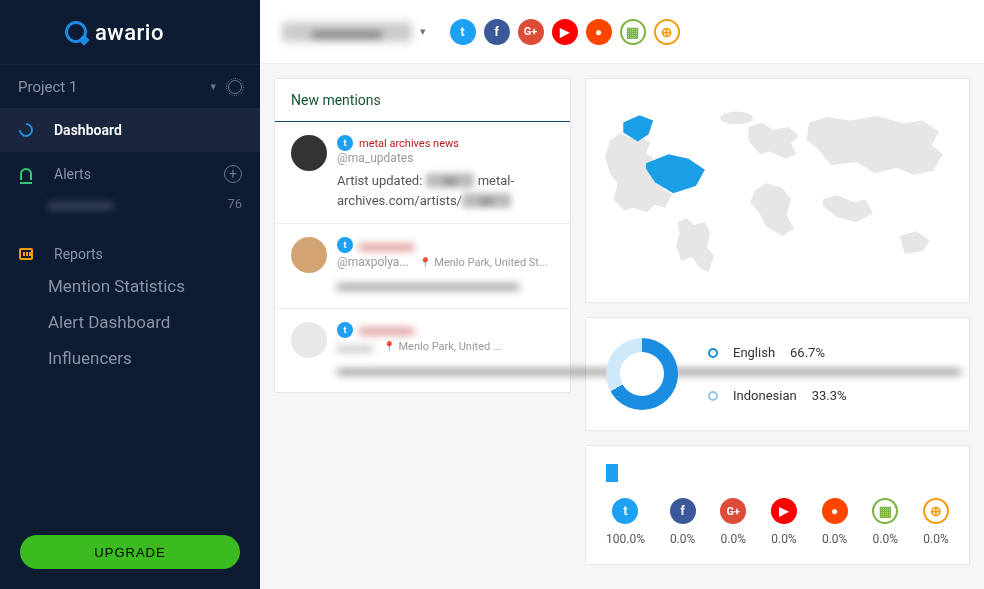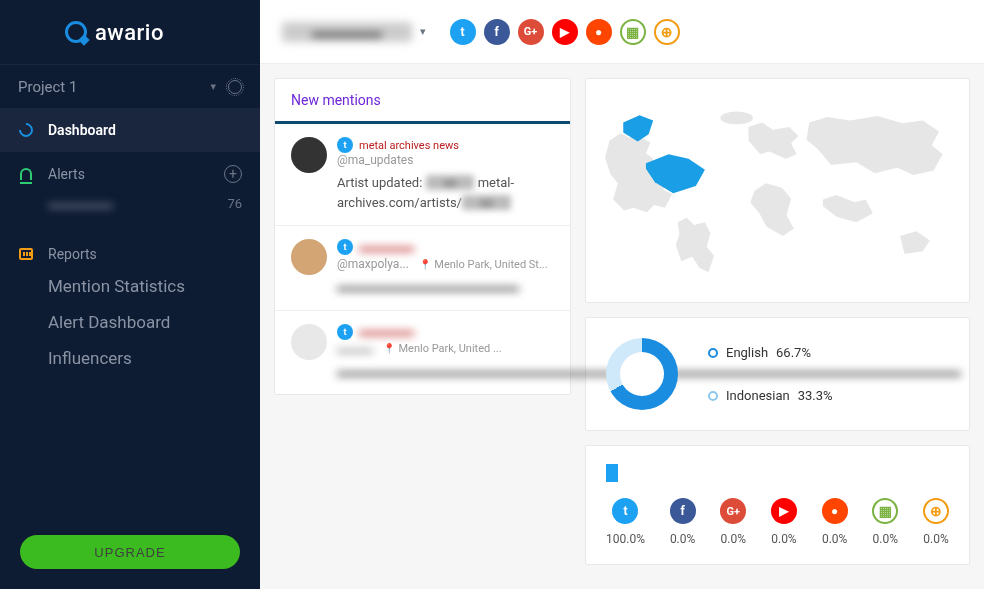--- a/index.html
+++ b/index.html
@@ -11,71 +11,71 @@
 .logo-icon::after{content:"";position:absolute;bottom:-4px;right:-4px;width:8px;height:8px;background:#1a8de0;transform:rotate(45deg)}
 .logo-text{color:#fff;font-size:22px;font-weight:500;letter-spacing:.5px}
 .project-row{height:44px;display:flex;align-items:center;padding:0 18px;justify-content:space-between;border-top:1px solid rgba(255,255,255,.05)}
 .project-name{color:#8a93a4;font-size:15px}
 .project-ctrls{display:flex;gap:12px;align-items:center}
 .chev{color:#6b7485;font-size:11px}
 .gear{width:14px;height:14px;border:1.5px solid #6b7485;border-radius:50%;position:relative}
 .gear::before{content:"";position:absolute;inset:-3px;border-radius:50%;border:1.5px dotted #6b7485}
 .nav-item{height:44px;display:flex;align-items:center;padding:0 18px;gap:14px;color:#8a93a4;cursor:pointer;justify-content:space-between}
 .nav-item.active{background:rgba(255,255,255,.05);color:#fff;font-weight:600}
-.nav-left{display:flex;align-items:center;gap:14px}
+.nav-left{display:flex;align-items:center;gap:20px}
 .nav-ico{width:16px;height:16px;display:flex;align-items:center;justify-content:center}
 .ico-dash{width:14px;height:14px;border:2px solid #1a8de0;border-radius:50%;border-top-color:transparent;transform:rotate(-45deg)}
 .ico-bell{width:12px;height:12px;border:2px solid #2ecc71;border-radius:50% 50% 0 0;border-bottom:none;position:relative}
 .ico-bell::after{content:"";position:absolute;bottom:-4px;left:-2px;right:-2px;height:2px;background:#2ecc71}
 .ico-reports{width:14px;height:12px;border:2px solid #f39c12;border-radius:2px;position:relative}
 .ico-reports::after{content:"";position:absolute;left:2px;bottom:2px;width:2px;height:4px;background:#f39c12;box-shadow:3px 0 0 #f39c12,6px 0 0 #f39c12}
 .plus-circle{width:18px;height:18px;border:1.5px solid #6b7485;border-radius:50%;display:flex;align-items:center;justify-content:center;color:#6b7485;font-size:14px;line-height:1}
 .sub-item{height:36px;display:flex;padding:0 18px 0 48px;color:#6b7485;font-size:13px;justify-content:space-between}
 .sub-item.light{color:#8a93a4;font-size:17px}
 .blurred{filter:blur(4px)}
 .upgrade-wrap{margin-top:auto;padding:20px}
-.upgrade-btn{width:100%;height:34px;background:#3bbb1f;border:none;border-radius:17px;color:#404040;font-size:13px;letter-spacing:1px;cursor:pointer}
+.upgrade-btn{width:100%;height:34px;background:#3bbb1f;border:none;border-radius:17px;color:#000000;font-size:13px;letter-spacing:1px;cursor:pointer}
 .main{flex:1;background:#fff;display:flex;flex-direction:column}
 .topbar{height:64px;border-bottom:1px solid #eee;display:flex;align-items:center;padding:0 22px;gap:24px}
 .alert-dd{display:flex;align-items:center;gap:8px;color:#999}
 .alert-dd .blurred{color:#444;background:#ccc;padding:2px 30px;border-radius:3px}
 .social-row{display:flex;gap:8px}
 .sico{width:26px;height:26px;border-radius:50%;display:flex;align-items:center;justify-content:center;color:#fff;font-size:12px;font-weight:bold}
 .sico.tw{background:#1da1f2}
 .sico.fb{background:#3b5998}
 .sico.gp{background:#dd4b39;font-size:11px}
 .sico.yt{background:#ff0000}
 .sico.rd{background:#ff4500}
 .sico.nw{background:#fff;border:2px solid #7cb342;color:#7cb342;font-size:14px}
 .sico.wb{background:#fff;border:2px solid #f39c12;color:#f39c12;font-size:14px}
 .content{flex:1;background:#f6f6f6;padding:14px;display:grid;grid-template-columns:297px 1fr;gap:14px}
 .col{display:flex;flex-direction:column;gap:14px}
 .card{background:#fff;border:1px solid #e8e8e8;border-radius:2px}
-.card-header{padding:13px 16px;color:#6d28d9;font-size:14px;border-bottom:3px solid #0c4a6e}
+.card-header{padding:13px 16px;color:#14532d;font-size:14px;border-bottom:1px solid #0c4a6e}
 .mention{padding:13px 16px;border-bottom:1px solid #eee;display:flex;gap:10px}
 .mention:last-child{border-bottom:none}
 .avatar{width:36px;height:36px;border-radius:50%;background:#333;flex:none}
 .avatar.b2{background:#d4a574}
 .avatar.b3{background:#e8e8e8}
 .mbody{flex:1;min-width:0}
 .mhead{display:flex;align-items:center;gap:6px;flex-wrap:wrap}
 .mini-ico{width:16px;height:16px;border-radius:50%;background:#1da1f2;color:#fff;font-size:9px;display:flex;align-items:center;justify-content:center;font-weight:bold}
 .mname{color:#b91c1c;font-weight:400;font-size:11px}
 .mhandle{color:#999;font-size:12px}
 .mloc{color:#999;font-size:11px;display:flex;align-items:center;gap:3px}
 .pin{color:#999;font-size:10px}
 .mtext{color:#555;font-size:13px;margin-top:6px;line-height:1.5}
 .mtext .bl{filter:blur(3px);background:#bbb;padding:0 18px;border-radius:2px}
 .map-card{height:225px;display:flex;align-items:stretch;justify-content:center;padding:10px}
 .map-card svg{width:100%;height:100%}
 .lang-card{padding:20px;display:flex;align-items:center;gap:30px}
 .donut{width:72px;height:72px;border-radius:50%;background:conic-gradient(#1a8de0 0 67%,#cfe9fa 67% 100%);position:relative;flex:none}
 .donut::after{content:"";position:absolute;inset:14px;background:#fff;border-radius:50%}
 .lang-legend{display:flex;gap:28px;flex-wrap:wrap;align-items:center}
-.leg{display:flex;align-items:center;gap:8px;font-size:13px}
+.leg{display:flex;align-items:center;gap:15px;font-size:13px}
 .dot{width:10px;height:10px;border:2px solid #1a8de0;border-radius:50%}
 .dot.l2{border-color:#8ec9ed}
 .lval{color:#333}
 .src-card{padding:18px 20px}
 .bar-row{display:flex;margin-bottom:16px}
 .bar{width:12px;height:18px;background:#1da1f2}
 .src-grid{display:flex;justify-content:space-between}
 .src-col{display:flex;flex-direction:column;align-items:center;gap:8px;font-size:12px;color:#555}
 </style>
 </head>

